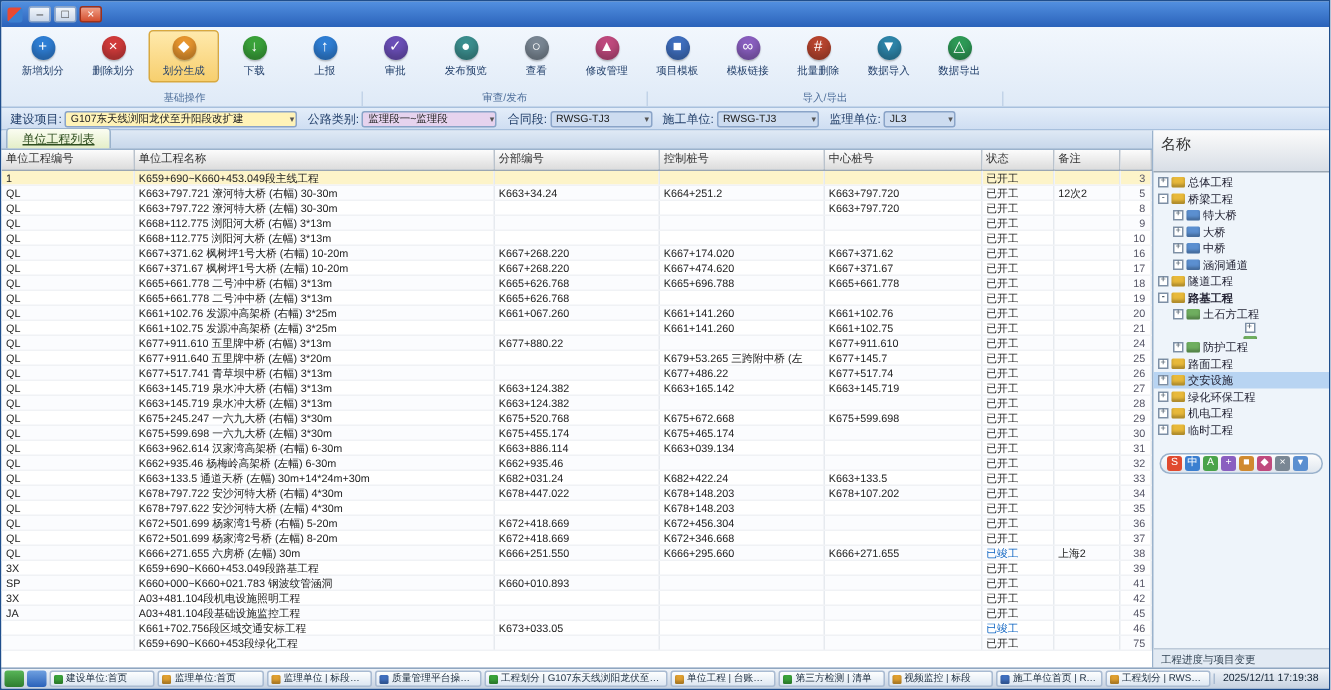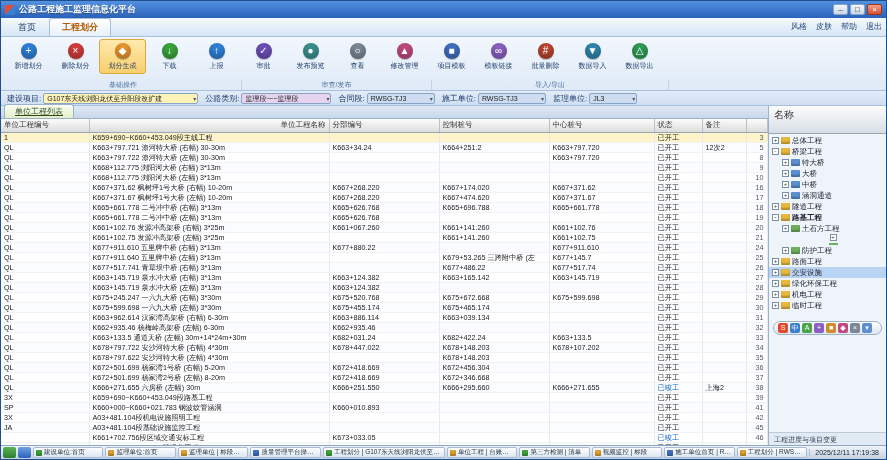--- a/index.html
+++ b/index.html
@@ -67,40 +67,27 @@
   .tbitem .lbl{overflow:hidden;text-overflow:ellipsis;white-space:nowrap;}
   .tb-clock{flex:none;font-size:7px;color:#123;padding:0 5px;border-left:1px solid #a9bbd2;white-space:nowrap;}
 </style>
 </head>
 <body>
 
 <div class="app">
 
   <div class="titlebar">
     <span class="app-icon"></span>
-    <span class="title">公路工程施工监理信息化平台</span>
     <div class="win-controls">
       <span class="wc">–</span>
       <span class="wc">□</span>
       <span class="wc close">×</span>
     </div>
   </div>
 
-  <div class="menubar">
-    <div style="display:flex" id="menu-tabs">
-        <div class="mtab">首页</div>
-        <div class="mtab active">工程划分</div>
-      </div>
-    <div class="menu-right" id="menu-right">
-        <span>风格</span>
-        <span>皮肤</span>
-        <span>帮助</span>
-        <span>退出</span>
-      </div>
-  </div>
 
   <div class="ribbon">
     <div class="ribbon-buttons" id="ribbon-buttons">
         <div class="rbtn">
           <span class="ricon" style="background: linear-gradient(rgb(47, 127, 214), rgb(47, 127, 214)) rgb(47, 127, 214);">+</span>
           <span class="rlabel">新增划分</span>
         </div>
         <div class="rbtn">
           <span class="ricon" style="background: linear-gradient(rgb(210, 59, 59), rgb(210, 59, 59)) rgb(210, 59, 59);">×</span>
           <span class="rlabel">删除划分</span>
@@ -187,21 +174,21 @@
   <div class="main">
     <div class="left">
       <div class="list-tabbar">
         <span class="list-tab">单位工程列表</span>
       </div>
       <div class="table-wrap">
         <table>
           <thead>
               <tr id="grid-head">
                 <th style="width: 88px;">单位工程编号</th>
-                <th style="width: 240px; text-align: right;">单位工程名称</th>
+                <th style="width: 240px;">单位工程名称</th>
                 <th style="width: 110px;">分部编号</th>
                 <th style="width: 110px;">控制桩号</th>
                 <th style="width: 105px;">中心桩号</th>
                 <th style="width: 48px;">状态</th>
                 <th style="width: 44px;">备注</th>
                 <th style="width: 21px;"></th>
               </tr>
             </thead>
           <tbody id="grid-body">
               <tr class="selected">
@@ -319,21 +306,21 @@
                 <td>K677+911.610 五里牌中桥 (右幅) 3*13m</td>
                 <td>K677+880.22</td>
                 <td></td>
                 <td>K677+911.610</td>
                 <td>已开工</td>
                 <td></td>
                 <td class="num">24</td>
               </tr>
               <tr>
                 <td>QL</td>
-                <td>K677+911.640 五里牌中桥 (左幅) 3*13m</td>
+                <td>K677+911.640 五里牌中桥 (左幅) 3*20m</td>
                 <td></td>
                 <td>K679+53.265 三跨附中桥 (左</td>
                 <td>K677+145.7</td>
                 <td>已开工</td>
                 <td></td>
                 <td class="num">25</td>
               </tr>
               <tr>
                 <td>QL</td>
                 <td>K677+517.741 青草坝中桥 (右幅) 3*13m</td>

